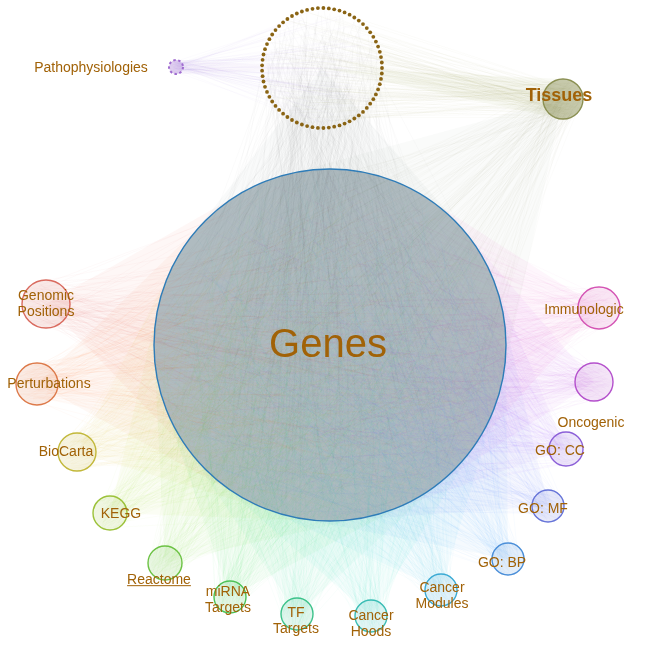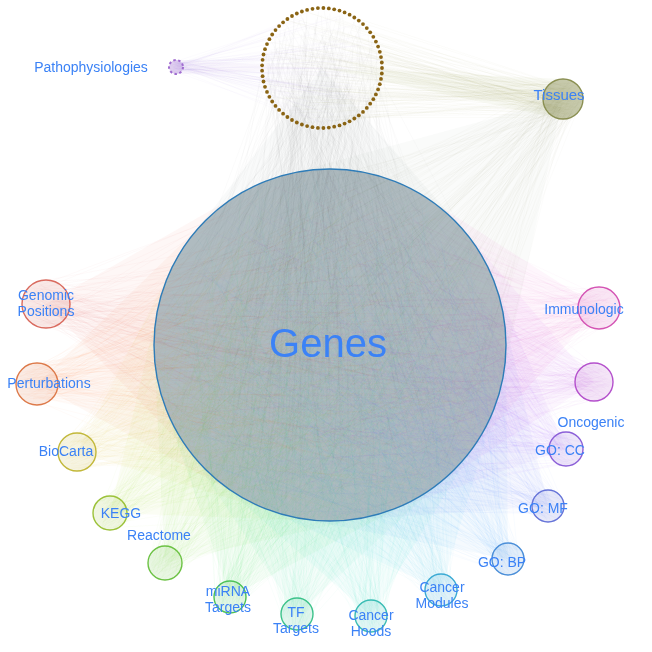--- a/index.html
+++ b/index.html
@@ -1,20 +1,20 @@
 <!DOCTYPE html>
 <html><head>
 <meta charset="utf-8">
 <style>
   html,body{margin:0;padding:0;background:#ffffff;}
   .stage{position:relative;width:652px;height:652px;background:#ffffff;overflow:hidden;
          font-family:"Liberation Sans", sans-serif;}
   .stage svg{position:absolute;left:0;top:0;display:block;}
   .node-label{position:absolute;transform:translate(-50%,-50%);white-space:pre-line;
-              text-align:center;color:#3b82f6;line-height:1.12;pointer-events:none;}
+              text-align:center;color:#a16207;line-height:1.12;pointer-events:none;}
   svg circle[data-interactable="true"], svg g[data-interactable="true"]{cursor:pointer;}
 </style>
 </head>
 <body>
 
 <div class="stage" data-interactable="false">
   <svg id="network-svg" width="652" height="652" viewBox="0 0 652 652" data-interactable="false">
       <path d="M46,304L243.0,192.0A176,176 0 1 1 203.3,467.2Z" fill="#ee6352" fill-opacity="0.05" data-interactable="false"></path>
       <path d="M37,384L207.5,218.7A176,176 0 1 1 244.8,499.0Z" fill="#f0793f" fill-opacity="0.05" data-interactable="false"></path>
       <path d="M77,452L173.5,264.5A176,176 0 1 1 278.8,513.4Z" fill="#d9c832" fill-opacity="0.05" data-interactable="false"></path>
@@ -2444,27 +2444,27 @@
       <circle cx="441" cy="590" r="16" fill="#3aaad4" fill-opacity="0.15" stroke="#3aaad4" stroke-width="1.4" data-interactable="true"></circle>
       <circle cx="508" cy="559" r="16" fill="#4a8ed8" fill-opacity="0.15" stroke="#4a8ed8" stroke-width="1.4" data-interactable="true"></circle>
       <circle cx="548" cy="506" r="16" fill="#6674d8" fill-opacity="0.15" stroke="#6674d8" stroke-width="1.4" data-interactable="true"></circle>
       <circle cx="566" cy="449" r="17" fill="#8c60d8" fill-opacity="0.15" stroke="#8c60d8" stroke-width="1.4" data-interactable="true"></circle>
       <circle cx="594" cy="382" r="19" fill="#b450cc" fill-opacity="0.15" stroke="#b450cc" stroke-width="1.4" data-interactable="true"></circle>
       <circle cx="599" cy="308" r="21" fill="#d454b4" fill-opacity="0.15" stroke="#d454b4" stroke-width="1.4" data-interactable="true"></circle>
     </svg>
 
   <div class="node-label" data-interactable="false" style="left: 328px; top: 343px; font-size: 40px;">Genes</div>
   <div class="node-label" data-interactable="false" style="left: 91px; top: 68px; font-size: 14px;">Pathophysiologies</div>
-  <div class="node-label" data-interactable="false" style="left: 559px; top: 95px; font-size: 15px;">Tissues</div>
+  <div class="node-label" data-interactable="false" style="left: 559px; top: 95px; font-size: 18px; font-weight: bold;">Tissues</div>
   <div class="node-label" data-interactable="false" style="left: 46px; top: 304px; font-size: 14px;">Genomic
 Positions</div>
   <div class="node-label" data-interactable="false" style="left: 49px; top: 384px; font-size: 14px;">Perturbations</div>
   <div class="node-label" data-interactable="false" style="left: 66px; top: 452px; font-size: 14px;">BioCarta</div>
   <div class="node-label" data-interactable="false" style="left: 101px; top: 514px; font-size: 14px; padding-left: 40px;">KEGG</div>
-  <div class="node-label" data-interactable="false" style="left: 159px; top: 536px; font-size: 14px;">Reactome</div>
+  <div class="node-label" data-interactable="false" style="left: 159px; top: 580px; font-size: 14px; text-decoration: underline;">Reactome</div>
   <div class="node-label" data-interactable="false" style="left: 228px; top: 600px; font-size: 14px;">miRNA
 Targets</div>
   <div class="node-label" data-interactable="false" style="left: 296px; top: 621px; font-size: 14px;">TF
 Targets</div>
   <div class="node-label" data-interactable="false" style="left: 371px; top: 624px; font-size: 14px;">Cancer
 Hoods</div>
   <div class="node-label" data-interactable="false" style="left: 442px; top: 596px; font-size: 14px;">Cancer
 Modules</div>
   <div class="node-label" data-interactable="false" style="left: 502px; top: 563px; font-size: 14px;">GO: BP</div>
   <div class="node-label" data-interactable="false" style="left: 543px; top: 509px; font-size: 14px;">GO: MF</div>

